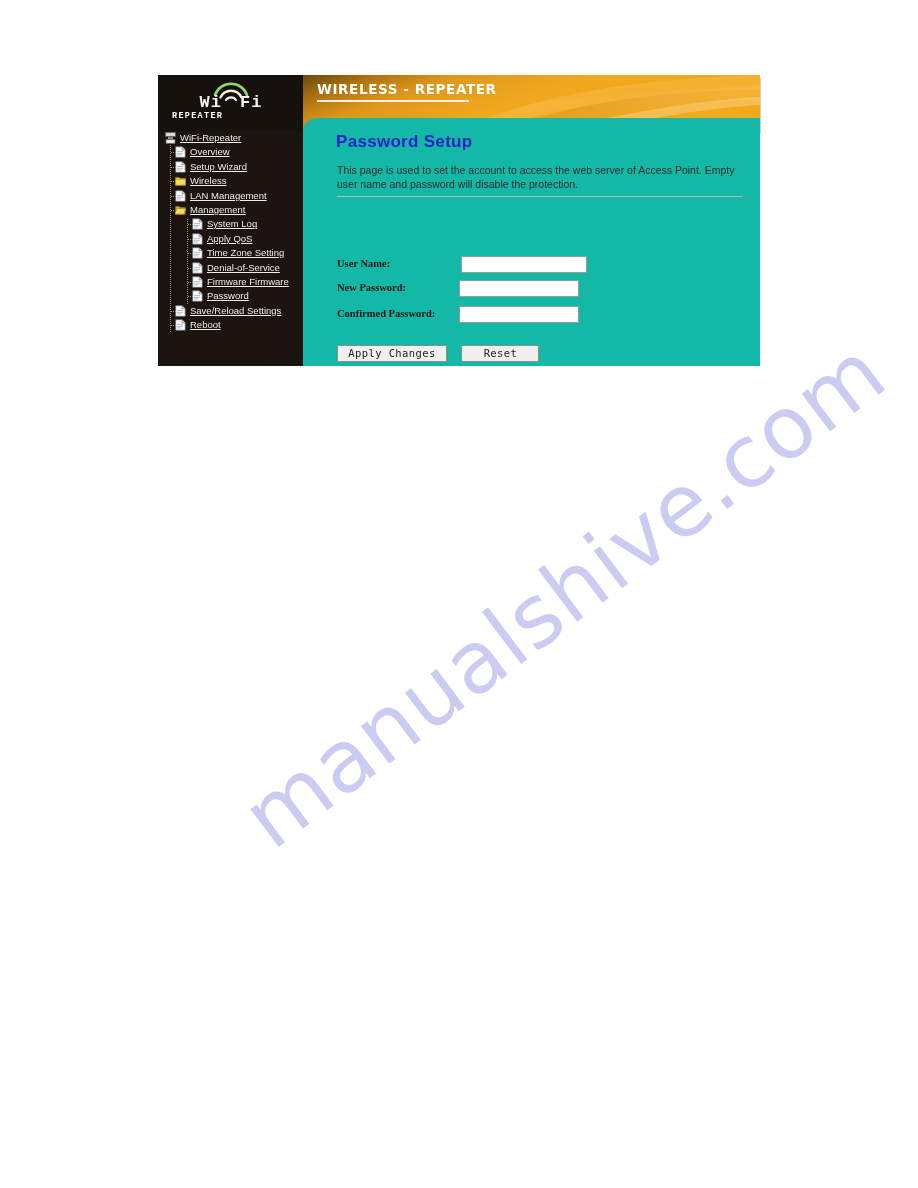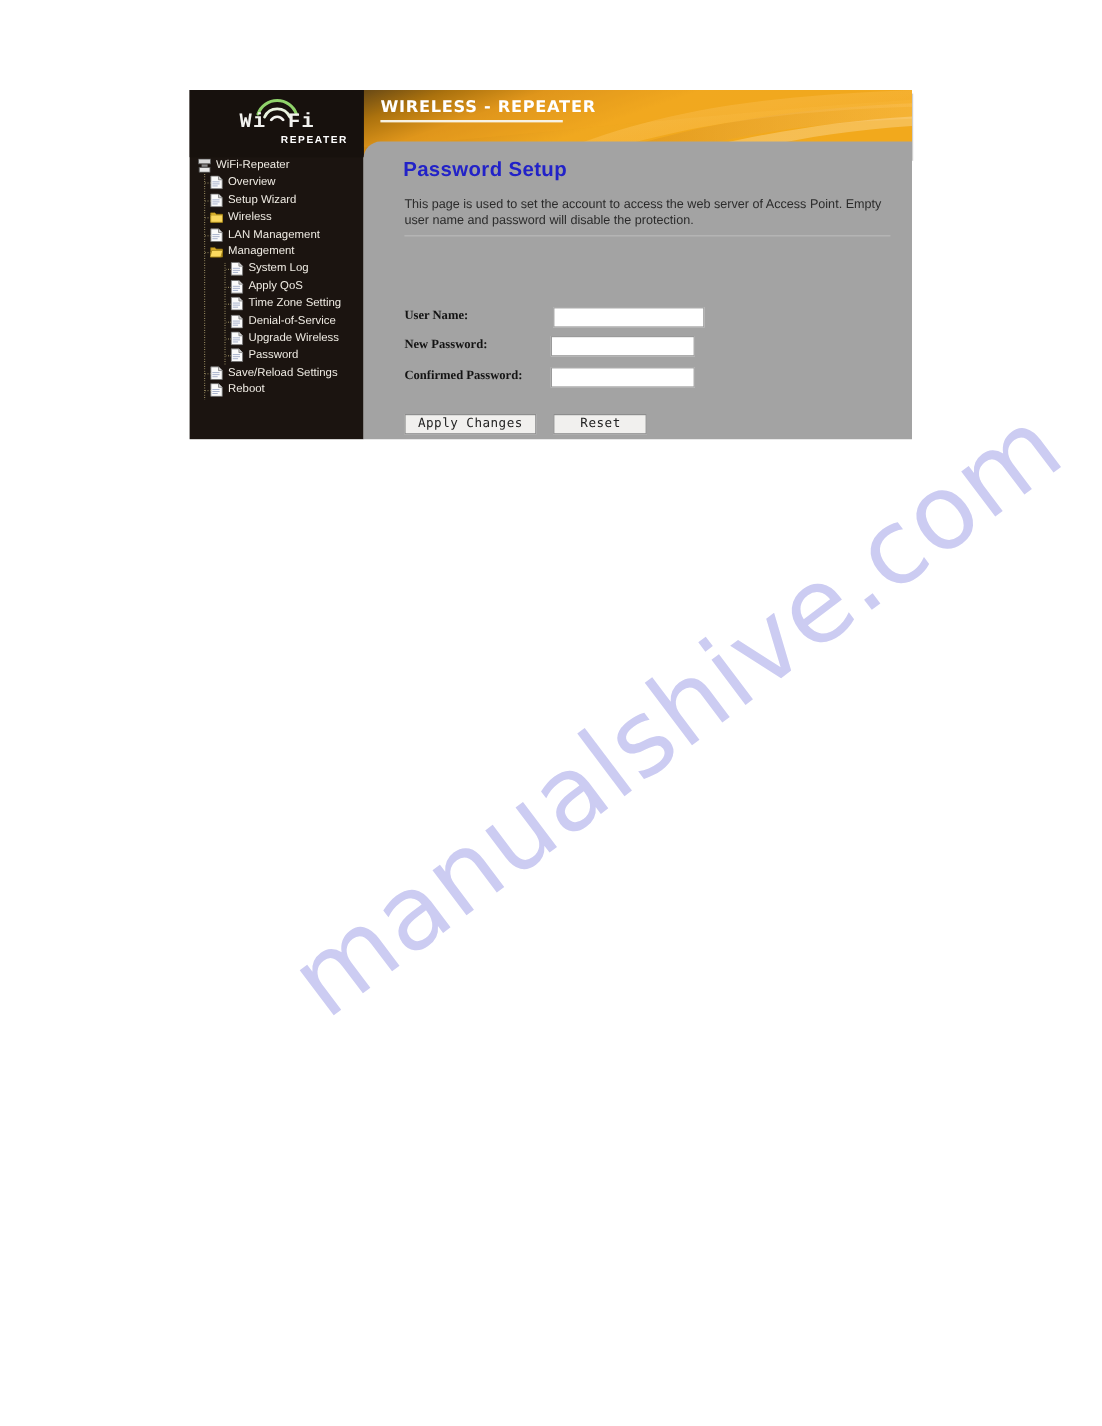--- a/index.html
+++ b/index.html
@@ -107,22 +107,22 @@
   }
   .logo-row .gap {
     display: inline-block;
     width: 18px;
   }
   .logo-sub {
     position: absolute;
     left: 0;
     top: 30px;
     width: 118px;
-    text-align: right;
-    font-family: Liberation Sans, sans-serif;
+    text-align: left;
+    font-family: Liberation Mono, monospace;
     font-size: 8.5px;
     font-weight: bold;
     letter-spacing: 1.3px;
     color: #ffffff;
   }
 
   
   .banner {
     position: absolute;
     left: 145px;
@@ -176,21 +176,21 @@
     margin-top: 35px;
   }
 
   
   .content-card {
     position: absolute;
     left: 145px;
     top: 43px;
     width: 457px;
     height: 248px;
-    background: #a3a3a3;
+    background: #14b8a6;
     border-top-left-radius: 14px;
     z-index: 4;
   }
   .page-title {
     position: absolute;
     left: 33px;
     top: 14px;
     font-family: "Liberation Sans", sans-serif;
     font-size: 17px;
     font-weight: bold;
@@ -290,20 +290,21 @@
     height: 14.4px;
     white-space: nowrap;
   }
   .tree-label {
     font-family: "Liberation Sans", sans-serif;
     font-size: 9.5px;
     color: #f0ece4;
     position: absolute;
     top: 1px;
     white-space: nowrap;
+    text-decoration: underline;
   }
   .t-ico {
     position: absolute;
     top: 1px;
     width: 11px;
     height: 12px;
   }
   
   .lvl0 .t-ico   { left: 3px; }
   .lvl0 .tree-label { left: 18px; }
@@ -527,21 +528,21 @@
 
     <div class="tree-item lvl2">
       <div class="dotline-h" style="left:26px; top:7px; width:5px;"></div>
       <svg class="t-ico" viewBox="0 0 11 12">
         <path d="M0.7 0.7 h6.4 l3.1 3.1 v7.5 h-9.5 z" fill="#fbfbfb" stroke="#6f6f6f" stroke-width="0.7"></path>
         <path d="M7.1 0.7 v3.1 h3.1" fill="#d4d4d4" stroke="#6f6f6f" stroke-width="0.6"></path>
         <rect x="2" y="5.2" width="6" height="0.7" fill="#9aa6c4"></rect>
         <rect x="2" y="6.9" width="6" height="0.7" fill="#9aa6c4"></rect>
         <rect x="2" y="8.6" width="4.4" height="0.7" fill="#9aa6c4"></rect>
       </svg>
-      <span class="tree-label">Upgrade Wireless</span>
+      <span class="tree-label">Firmware Firmware</span>
     </div>
 
     <div class="tree-item lvl2">
       <div class="dotline-h" style="left:26px; top:7px; width:5px;"></div>
       <svg class="t-ico" viewBox="0 0 11 12">
         <path d="M0.7 0.7 h6.4 l3.1 3.1 v7.5 h-9.5 z" fill="#fbfbfb" stroke="#6f6f6f" stroke-width="0.7"></path>
         <path d="M7.1 0.7 v3.1 h3.1" fill="#d4d4d4" stroke="#6f6f6f" stroke-width="0.6"></path>
         <rect x="2" y="5.2" width="6" height="0.7" fill="#9aa6c4"></rect>
         <rect x="2" y="6.9" width="6" height="0.7" fill="#9aa6c4"></rect>
         <rect x="2" y="8.6" width="4.4" height="0.7" fill="#9aa6c4"></rect>

